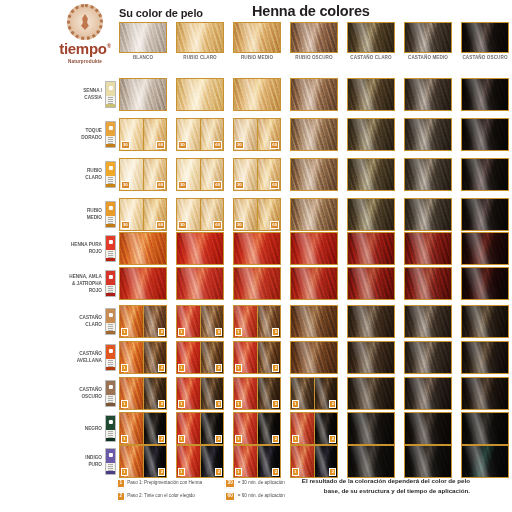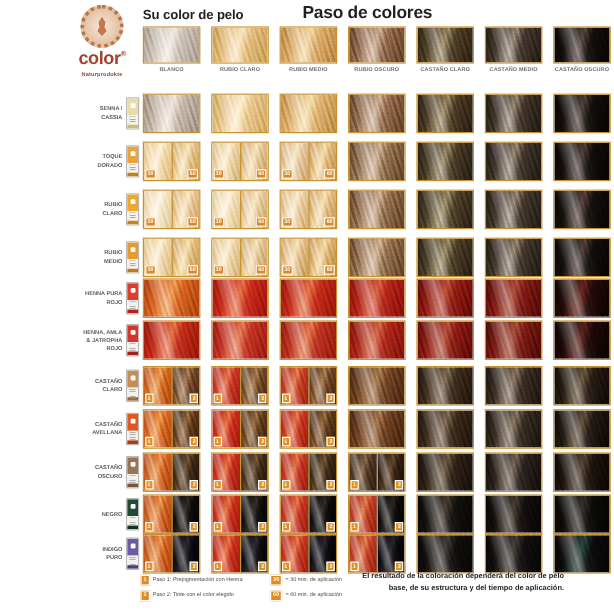--- a/index.html
+++ b/index.html
@@ -169,26 +169,26 @@
     position: absolute; left: 300px; top: 476px; width: 170px;
     font-size: 6.2px; font-weight: bold; color: #231f20;
     text-align: right; line-height: 1.55;
   }
 </style>
 </head>
 <body>
 
 <div class="logo-block">
   <div class="logo-mandala"></div>
-  <div class="logo-word"><span>color</span><sup>®</sup></div>
+  <div class="logo-word"><span>tiempo</span><sup>®</sup></div>
   <div class="logo-sub">Naturprodukte</div>
 </div>
 
 <div class="title-hair">Su color de pelo</div>
-<div class="title-chart">Paso de colores</div>
+<div class="title-chart">Henna de colores</div>
 
 <div class="grid-wrap" id="grid">
     <div class="col-head" style="left: 119px; top: 55px; width: 48px;">BLANCO</div>
     <div class="col-head" style="left: 176px; top: 55px; width: 48px;">RUBIO CLARO</div>
     <div class="col-head" style="left: 233px; top: 55px; width: 48px;">RUBIO MEDIO</div>
     <div class="col-head" style="left: 290px; top: 55px; width: 48px;">RUBIO OSCURO</div>
     <div class="col-head" style="left: 347px; top: 55px; width: 48px;">CASTAÑO CLARO</div>
     <div class="col-head" style="left: 404px; top: 55px; width: 48px;">CASTAÑO MEDIO</div>
     <div class="col-head" style="left: 461px; top: 55px; width: 48px;">CASTAÑO OSCURO</div>
     <div class="swatch" style="left: 119px; top: 22px; width: 48px; height: 31px;">

